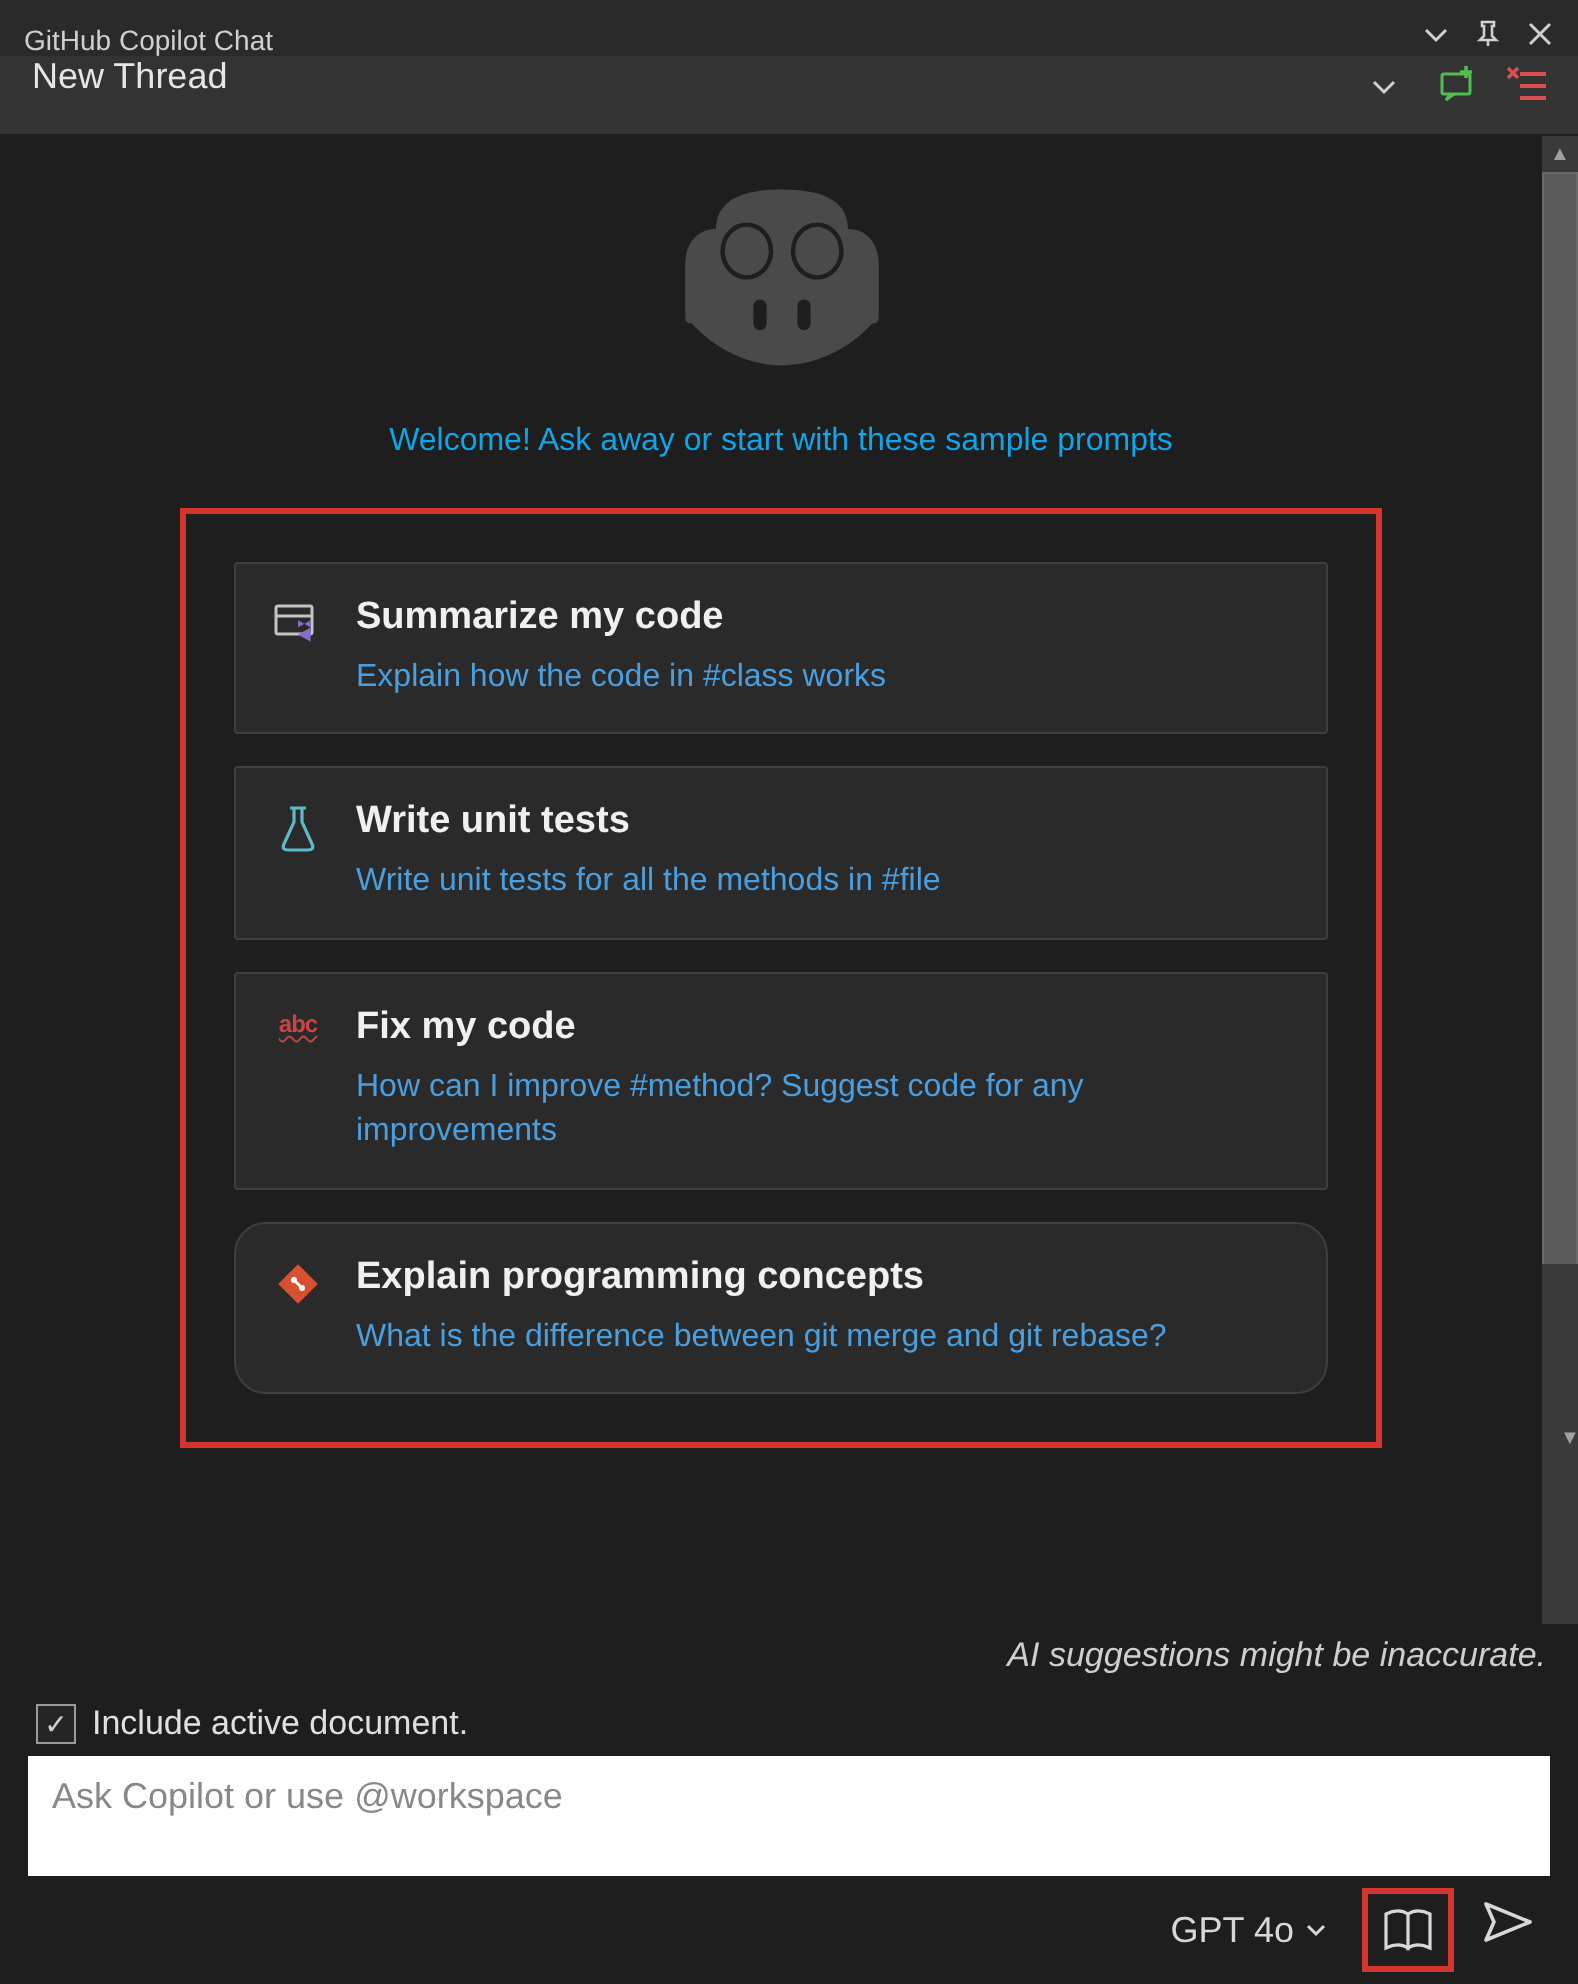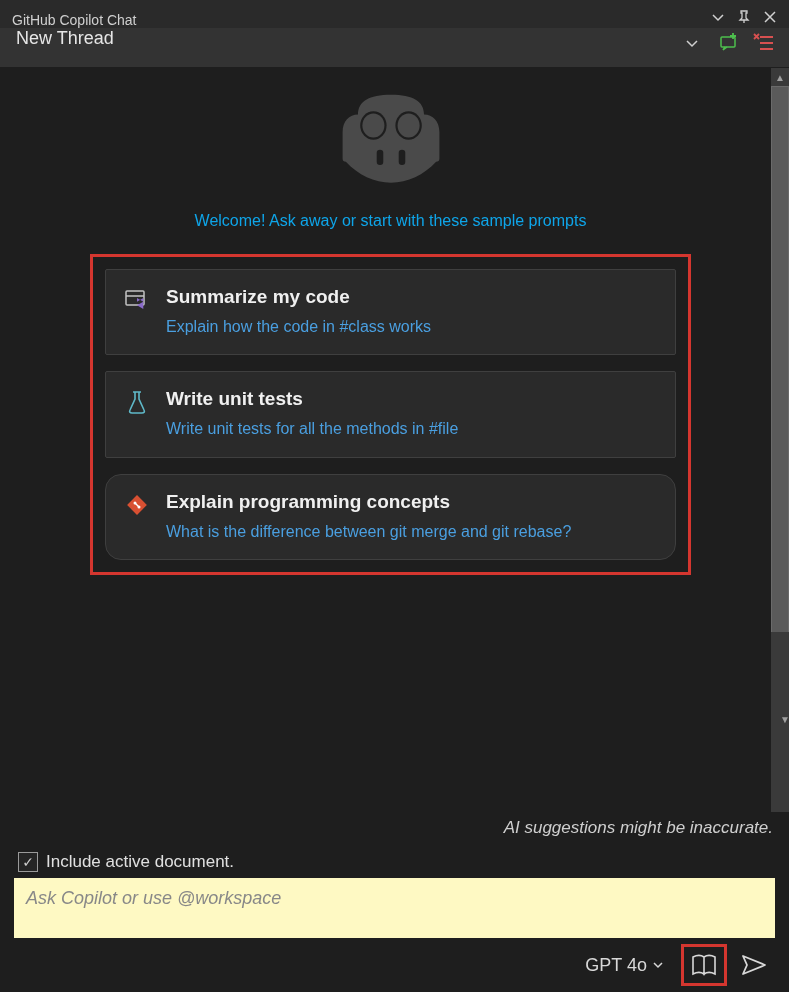--- a/index.html
+++ b/index.html
@@ -91,21 +91,21 @@
 
   .welcome {
     text-align: center;
     font-size: 16px;
     color: #0ea5e9;
     margin-bottom: 24px;
   }
 
   .cards-box {
     border: 3px solid #d4362f;
-    padding: 12px;
+    padding: 24px;
     margin: 0 70px 0 70px;
   }
   .card {
     background: #2a2a2a;
     border: 1px solid #3f3f3f;
     border-radius: 2px;
     padding: 16px 18px 16px 18px;
     margin-bottom: 16px;
     display: flex;
     gap: 16px;
@@ -154,37 +154,35 @@
   }
   .checkbox {
     width: 20px; height: 20px;
     border: 1px solid #9a9a9a;
     background: #252525;
     display: flex; align-items: center; justify-content: center;
     font-size: 14px; color: #cfcfcf;
   }
   .input-box {
     flex: 1;
-    background: #fef9c3;
+    background: #ffffff;
     padding: 10px 12px;
     color: #888;
     font-size: 18px;
-    font-style: italic;
     border: none;
     outline: none;
     min-height: 44px;
   }
   .input-container {
     flex: 1;
     display: flex;
     flex-direction: column;
   }
   .bottom-bar {
     display: flex;
-    align-items: center;
     justify-content: flex-end;
     gap: 10px;
     padding: 6px 4px 0 4px;
   }
   .model-picker {
     font-size: 18px;
     color: #d8d8d8;
     display: flex; align-items: center; gap: 6px;
     padding: 4px 8px;
   }
@@ -291,20 +289,29 @@
           <svg width="22" height="24" viewBox="0 0 22 24" stroke="#5fb9c9" stroke-width="1.6" fill="none">
             <path d="M7 2 L15 2 M9 2 L9 9 L4 20 C3 22 4 23 6 23 L16 23 C18 23 19 22 18 20 L13 9 L13 2"></path>
           </svg>
         </div>
         <div class="card-body">
           <div class="card-title">Write unit tests</div>
           <div class="card-desc">Write unit tests for all the methods in #file</div>
         </div>
       </div>
 
+      <div class="card">
+        <div class="card-icon">
+          <span class="abc-icon">abc</span>
+        </div>
+        <div class="card-body">
+          <div class="card-title">Fix my code</div>
+          <div class="card-desc">How can I improve #method? Suggest code for any improvements</div>
+        </div>
+      </div>
 
       <div class="card">
         <div class="card-icon">
           <svg width="24" height="24" viewBox="0 0 24 24">
             <rect x="5" y="5" width="14" height="14" fill="#d85032" transform="rotate(45 12 12)"></rect>
             <circle cx="10" cy="10" r="1.5" fill="#fff"></circle>
             <circle cx="14" cy="14" r="1.5" fill="#fff"></circle>
             <line x1="10" y1="10" x2="14" y2="14" stroke="#fff" stroke-width="1.5"></line>
           </svg>
         </div>

